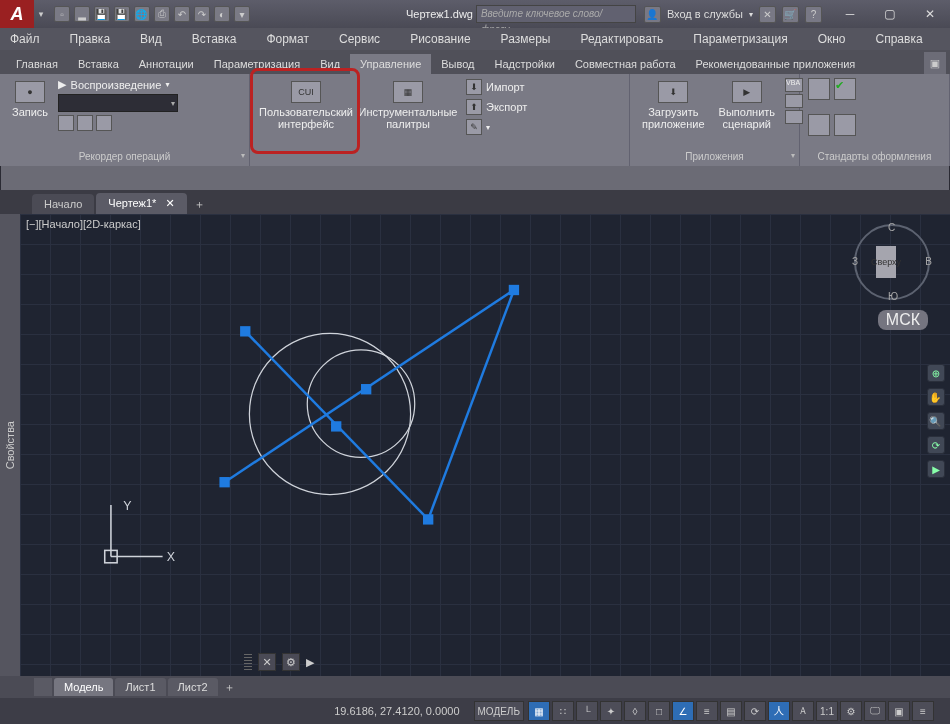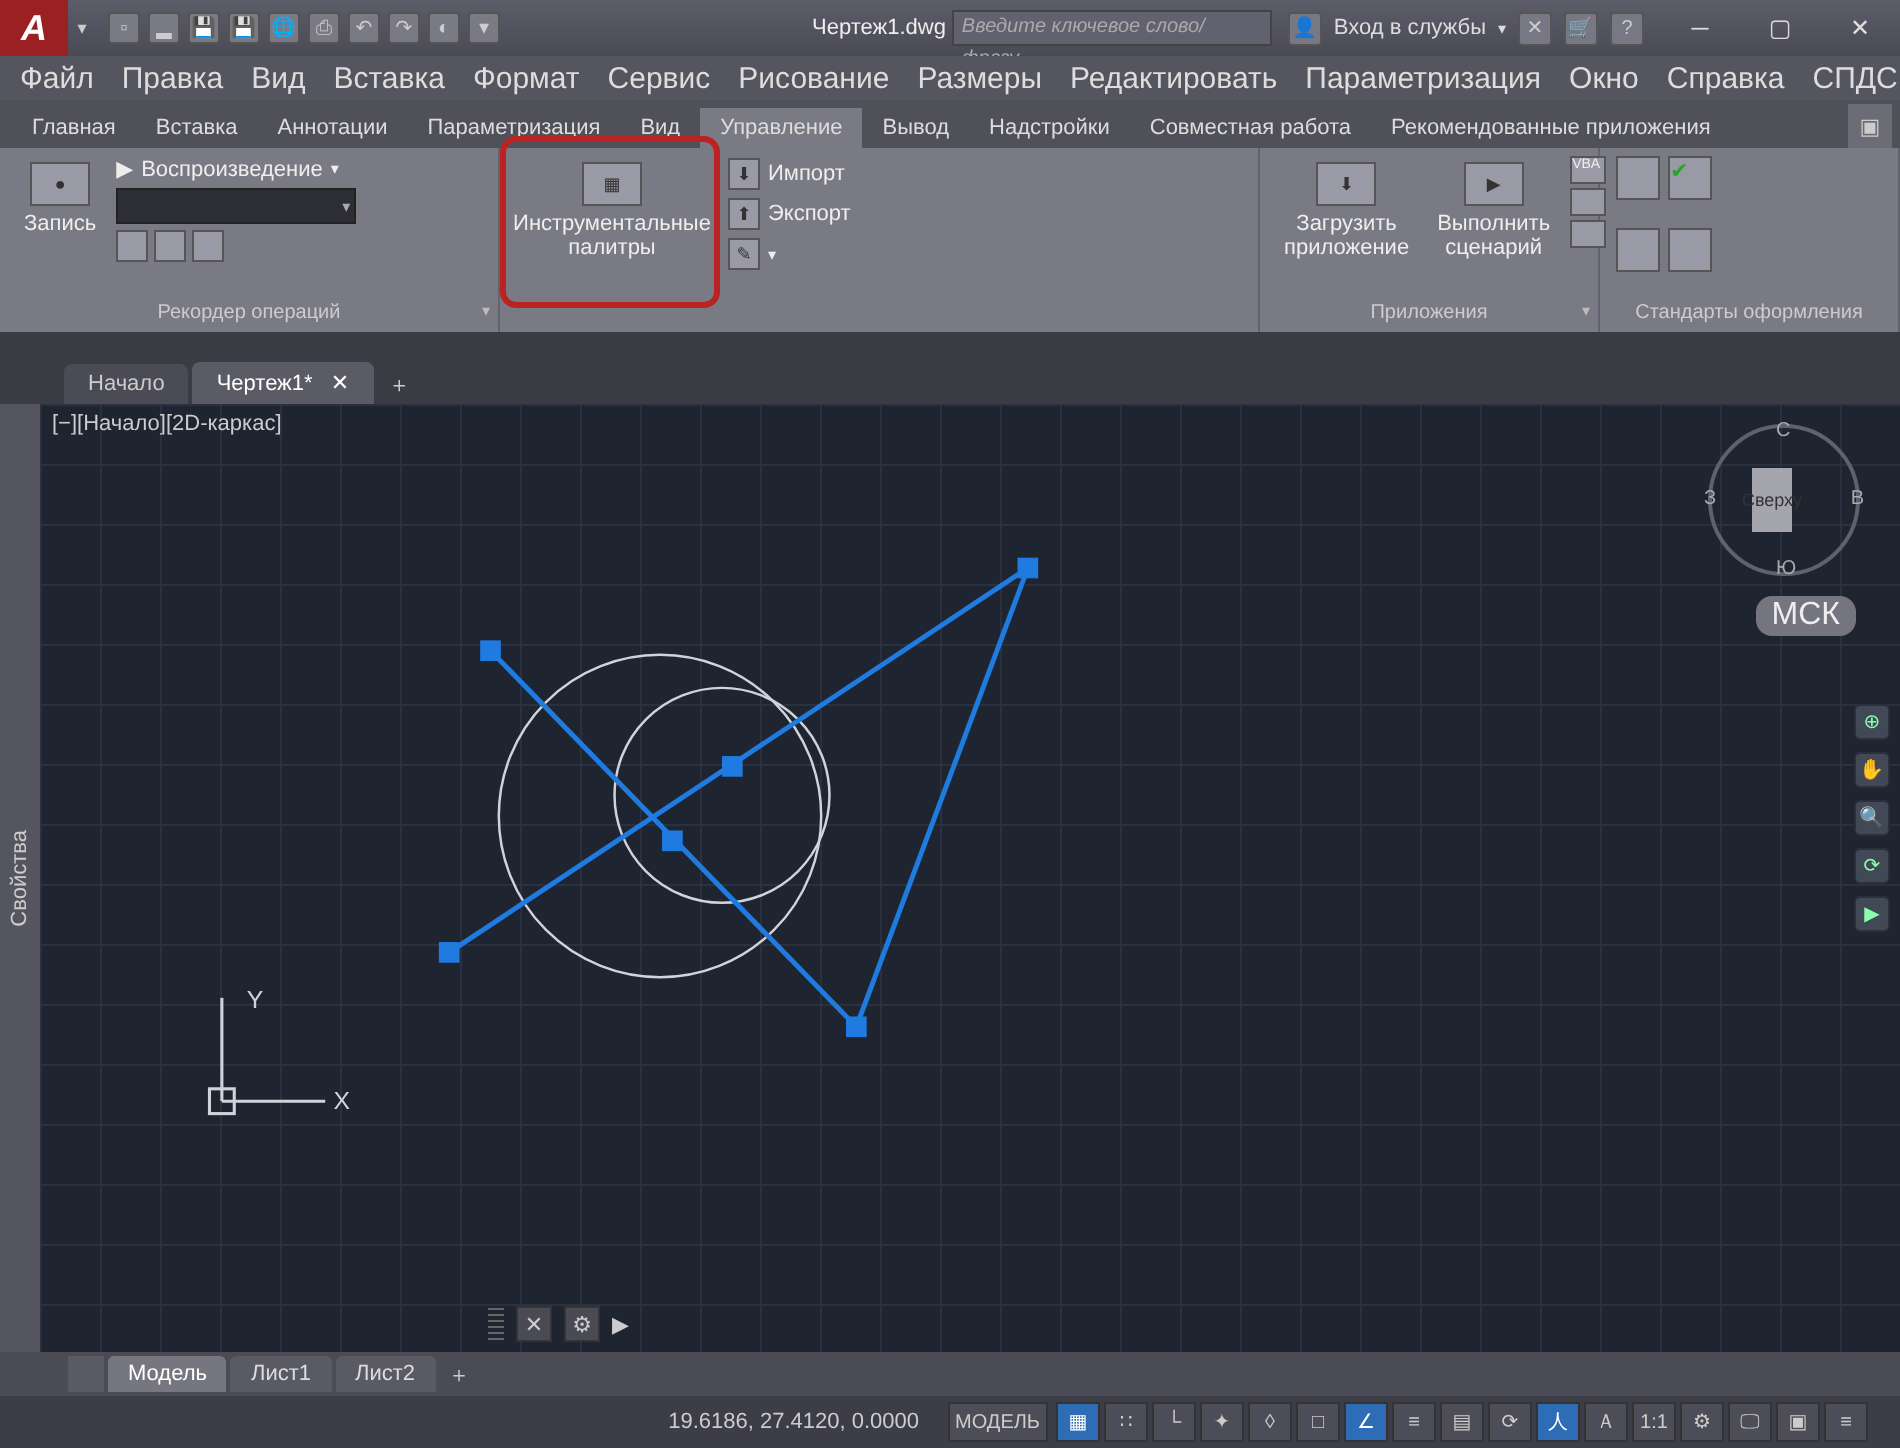--- a/index.html
+++ b/index.html
@@ -12,21 +12,21 @@
 .titlebar .menu-drop { width: 14px; display:flex; align-items:center; justify-content:center; color:#ccc; font-size:9px; cursor:pointer;}
 .qat { display: flex; gap: 4px; margin-left: 6px; align-items:center; }
 .qat .q { width: 16px; height: 16px; background: #7a7a85; border: 1px solid #555; border-radius:2px; cursor:pointer; position:relative; display:flex; align-items:center; justify-content:center; font-size:10px; color:#ccc;}
 .titlebar .doc-title { margin: 0 auto 0 16px; padding-left: 140px; color:#eee;}
 .titlebar .search { width: 160px; height: 18px; background: #616170; border:1px solid #444; color:#aaa; font-style:italic; font-size:10px; padding:0 4px; line-height:16px; }
 .titlebar .user { display:flex; gap:6px; align-items:center; margin:0 8px; }
 .titlebar .user .bico { width:17px; height:17px; background:#787885; border:1px solid #555; border-radius:2px; display:flex; align-items:center; justify-content:center; font-size:10px; color:#ccc; cursor:pointer;}
 .winbtn { width:40px; height:26px; display:flex; align-items:center; justify-content:center; color:#ddd; font-size:12px; cursor:pointer;}
 
 
-.menubar { height: 22px; background: #55555f; display:flex; align-items:flex-end; padding:0 4px; color:#ddd; font-size:15px; gap:2px;}
+.menubar { height: 22px; background: #55555f; display:flex; align-items:center; padding:0 4px; color:#ddd; font-size:12px; gap:18px;}
 .menubar .mi { padding:2px 6px; cursor:pointer; }
 .menubar .spacer { flex:1;}
 .menubar .wb { width:14px; height:14px; margin:0 2px; background:#6c6c77; border:1px solid #444; cursor:pointer;}
 
 
 .ribtabs { height: 24px; background:#505059; display:flex; align-items:flex-end; padding-left:6px; font-size:11px; color:#ddd;}
 .ribtabs .rt { padding:4px 10px; cursor:pointer; }
 .ribtabs .rt.active { background:#7a7a85; }
 .ribtabs .rtspacer { flex:1;}
 .ribtabs .corner { width:22px; height:22px; background:#6c6c77; margin-right:4px; display:flex; align-items:center; justify-content:center; font-size:11px; color:#ccc; cursor:pointer;}
@@ -40,21 +40,21 @@
 .bigbtn { display:flex; flex-direction:column; align-items:center; gap:3px; padding:3px 4px; cursor:pointer; text-align:center; line-height:12px;}
 .bigbtn .bic { width:30px; height:22px; background:#9a9aa6; border:1px solid #555; display:flex; align-items:center; justify-content:center; font-size:9px; color:#333; }
 .smallset { display:flex; flex-direction:column; gap:2px;}
 .smallset .si { display:flex; align-items:center; gap:4px; padding:1px 4px; cursor:pointer; font-size:11px;}
 .smallset .si .sic { width:16px; height:16px; background:#9a9aa6; border:1px solid #555; display:flex; align-items:center; justify-content:center; font-size:9px; color:#333;}
 .rec-combo { width:120px; height:18px; background:#2d2d36; border:1px solid #222; display:flex; align-items:center; justify-content:flex-end; padding:0 2px; cursor:pointer;}
 .rec-combo .dd{font-size:8px;color:#aaa;}
 .highlight-red { position:absolute; border:3px solid #b22; border-radius:8px; pointer-events:none; }
 
 
-.doctabs { height: 36px; background:#3b3b44; display:flex; align-items:flex-end; padding-left:32px; gap:2px; font-size:11px;}
+.doctabs { height: 24px; background:#3b3b44; display:flex; align-items:flex-end; padding-left:32px; gap:2px; font-size:11px;margin-top:24px;}
 .doctabs .dt { padding:4px 12px; background:#4b4b55; color:#ccc; border-radius:4px 4px 0 0; cursor:pointer;}
 .doctabs .dt.active { background:#5b5b66; color:#fff;}
 .doctabs .plus { width:22px; height:20px; display:flex; align-items:center; justify-content:center; color:#ccc; cursor:pointer;}
 
 
 .canvas-wrap { flex:1; display:flex; background:#1f2431; position:relative;}
 .sidepanel { width:20px; background:#55555f; color:#ccc; display:flex; align-items:center; justify-content:center;}
 .sidepanel span { writing-mode:vertical-rl; transform:rotate(180deg); font-size:11px;}
 .viewport { flex:1; position:relative; overflow:hidden; background:
   repeating-linear-gradient(#2a3040 0 1px, transparent 1px 30px),
@@ -185,20 +185,24 @@
           <div class="sic" style="width:16px;height:16px;background:#9a9aa6;border:1px solid #555;"></div>
           <div class="sic" style="width:16px;height:16px;background:#9a9aa6;border:1px solid #555;"></div>
         </div>
       </div>
     </div>
     <div class="plabel"><span>Рекордер операций</span><span class="dd">▾</span></div>
   </div>
 
   <div class="panel" style="width:380px;">
     <div class="row">
+      <div class="bigbtn" style="width:96px;">
+        <div class="bic">CUI</div>
+        <span>Пользовательский интерфейс</span>
+      </div>
       <div class="bigbtn" style="width:96px;">
         <div class="bic">▦</div>
         <span>Инструментальные палитры</span>
       </div>
       <div class="smallset">
         <div class="si">
               <div class="sic">⬇</div>
               <span>Импорт</span>
             </div>
         <div class="si">

